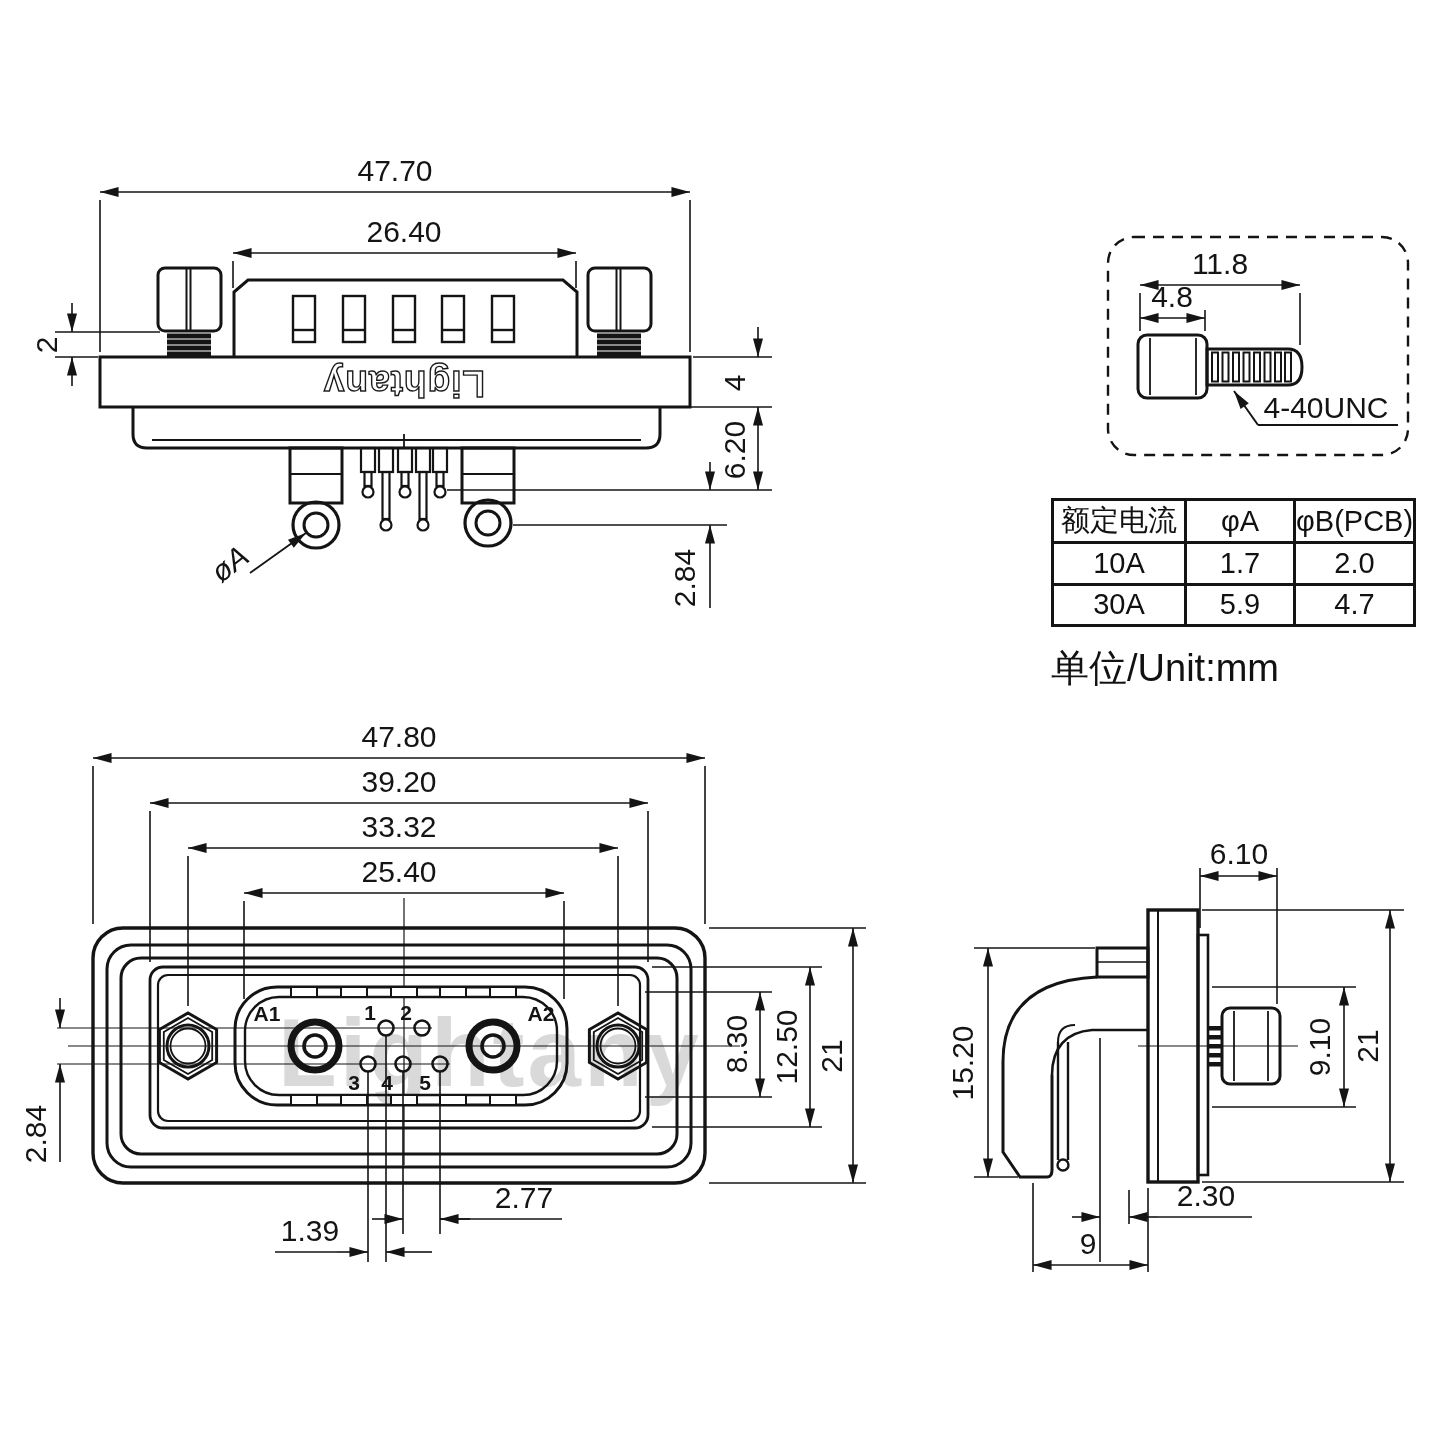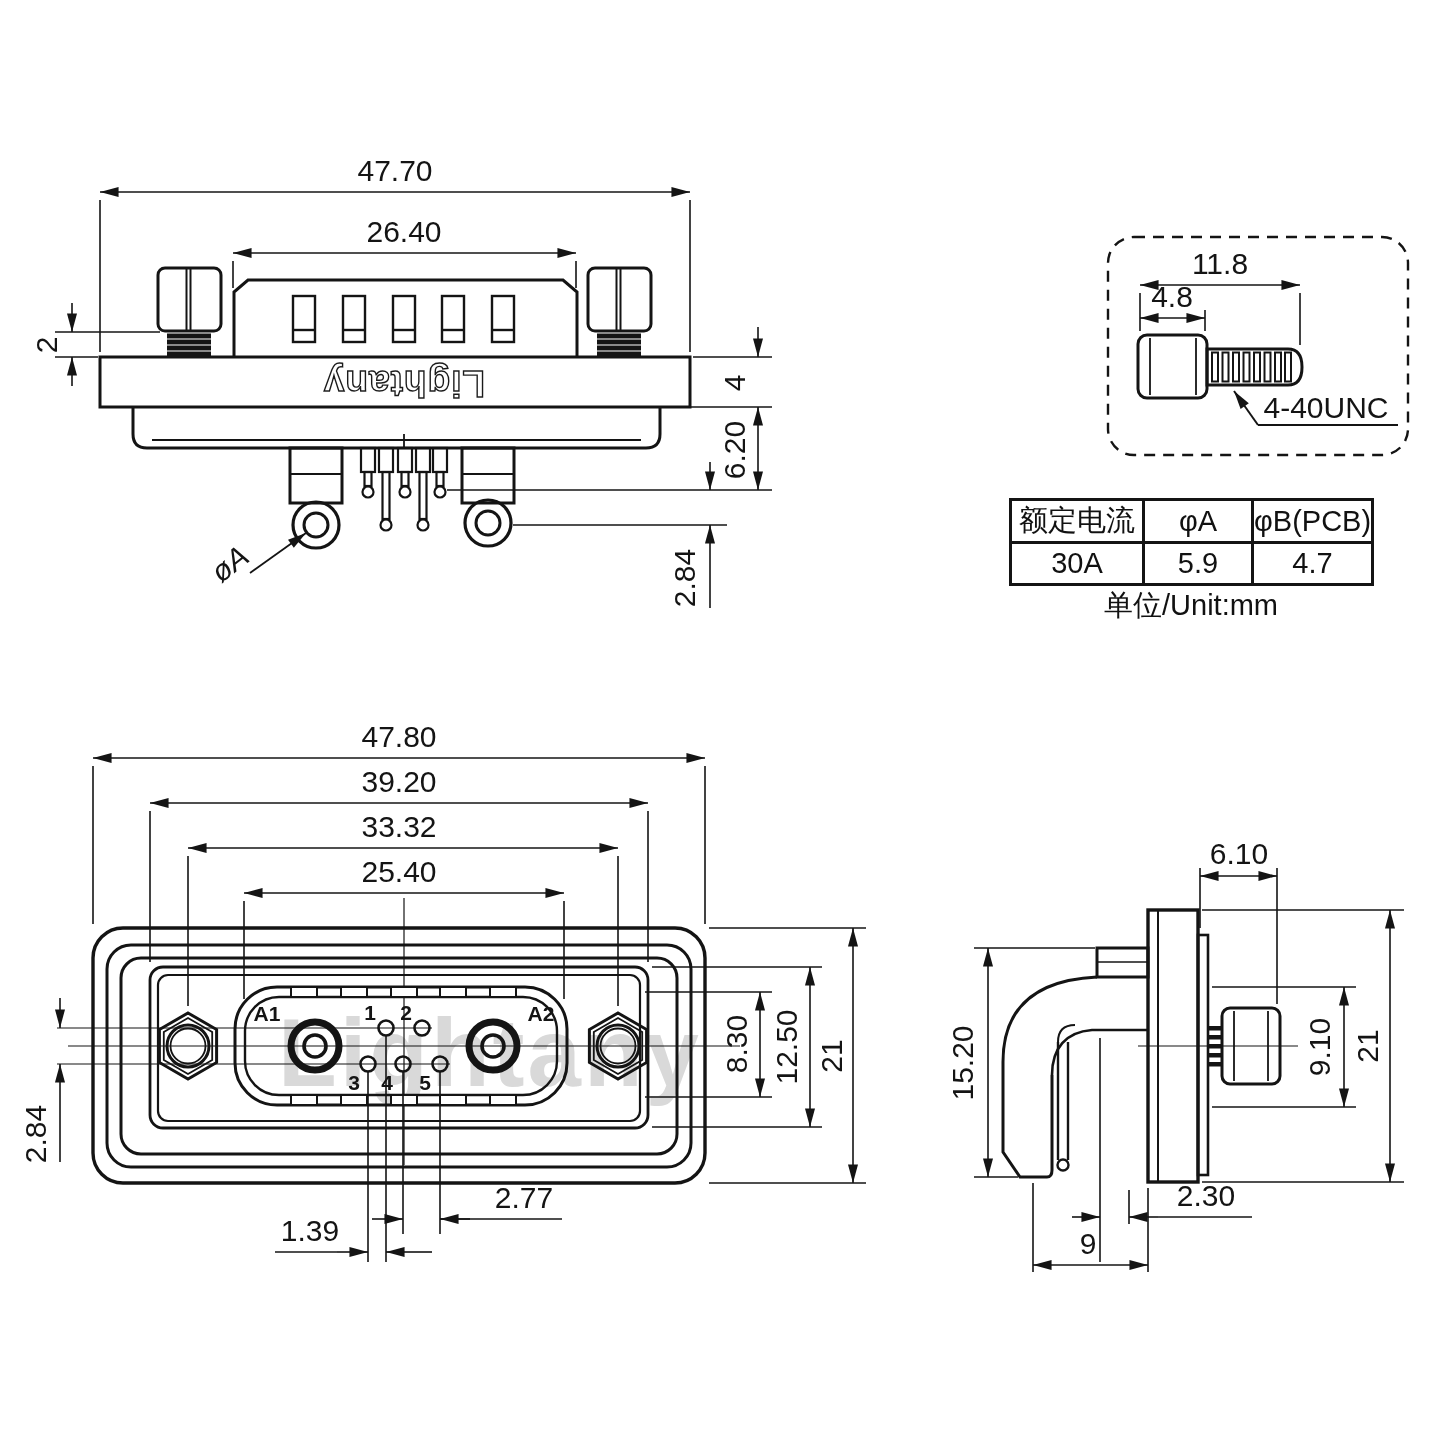--- a/index.html
+++ b/index.html
@@ -4,25 +4,25 @@
 <style>
   html,body{margin:0;padding:0;background:#fff;}
   body{width:1440px;height:1440px;position:relative;overflow:hidden;
        font-family:"Liberation Sans","DejaVu Sans",sans-serif;color:#111;}
   #drawing{position:absolute;left:0;top:0;}
   svg text{fill:#141414;}
   .dt{font-size:30px;}
   .pl{font-size:21px;font-weight:bold;}
   .engrave{font-size:37px;font-weight:bold;fill:#ffffff;stroke:#1a1a1a;stroke-width:1.4px;letter-spacing:1px;}
   .wm{font-size:96px;font-weight:bold;fill:#d9d9d9;letter-spacing:3px;}
-  .spec-table-wrap{position:absolute;left:1009px;top:498px;width:366px;}
+  .spec-table-wrap{position:absolute;left:1051px;top:498px;width:366px;}
   .spec-table-wrap table{border-collapse:collapse;table-layout:fixed;width:362px;}
   .spec-table-wrap th,.spec-table-wrap td{border:3px solid #141414;height:38.5px;padding:0;
       text-align:center;font-size:29px;font-weight:400;}
-  .unit-note{text-align:center;font-size:29px;margin-top:0;padding-right:2px;}
+  .unit-note{text-align:left;font-size:38px;margin-top:16px;padding-right:2px;}
 </style>
 </head>
 <body>
 
 <svg id="drawing" width="1440" height="1440" viewBox="0 0 1440 1440" stroke-linecap="butt" fill="none">
   <defs>
     <marker id="arr" markerUnits="userSpaceOnUse" markerWidth="20" markerHeight="12" viewBox="-18 -5.5 18 11" refX="0" refY="0" orient="auto-start-reverse">
       <path d="M0,0 L-17,-4.6 L-17,4.6 Z" fill="#141414" stroke="none"></path>
     </marker>
   </defs>
@@ -417,20 +417,25 @@
       </colgroup>
     <thead>
       <tr>
         <th>额定电流</th>
         <th>φA</th>
         <th>φB(PCB)</th>
       </tr>
     </thead>
     <tbody>
       <tr>
+        <td>10A</td>
+        <td>1.7</td>
+        <td>2.0</td>
+      </tr>
+      <tr>
         <td>30A</td>
         <td>5.9</td>
         <td>4.7</td>
       </tr>
     </tbody>
   </table>
   <div class="unit-note">单位/Unit:mm</div>
 </div>
 
 </body></html>

